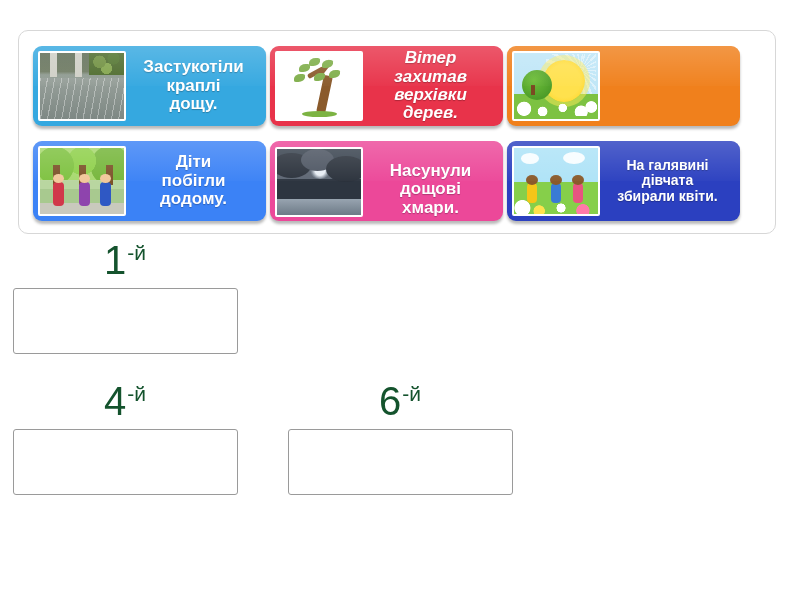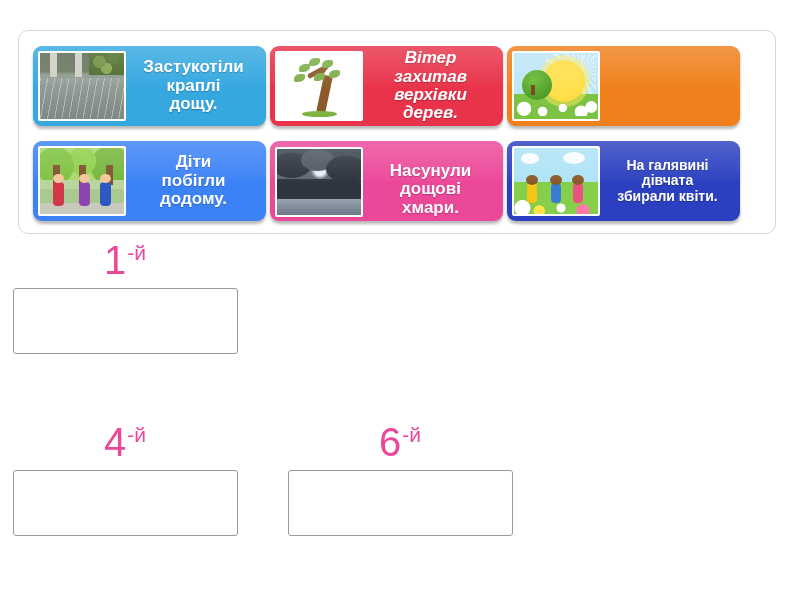--- a/index.html
+++ b/index.html
@@ -164,25 +164,25 @@
   #slots{
     position:absolute;
     left:0;top:240px;width:800px;
   }
   .slot-row{
     display:grid;
     grid-template-columns:repeat(3,225px);
     justify-content:center;
     column-gap:50px;
   }
-  .slot-row + .slot-row{margin-top:68px;}
+  .slot-row + .slot-row{margin-top:27px;}
   .slot-cell{display:flex;flex-direction:column;align-items:center;}
   .slot-label{
     font-size:40px;
-    color:#ec4899;
+    color:#14532d;
     line-height:1;
     margin-bottom:8px;
     letter-spacing:0;
   }
   .slot-label sup{
     font-size:21px;
     vertical-align:super;
     line-height:0;
     margin-left:1px;
   }

